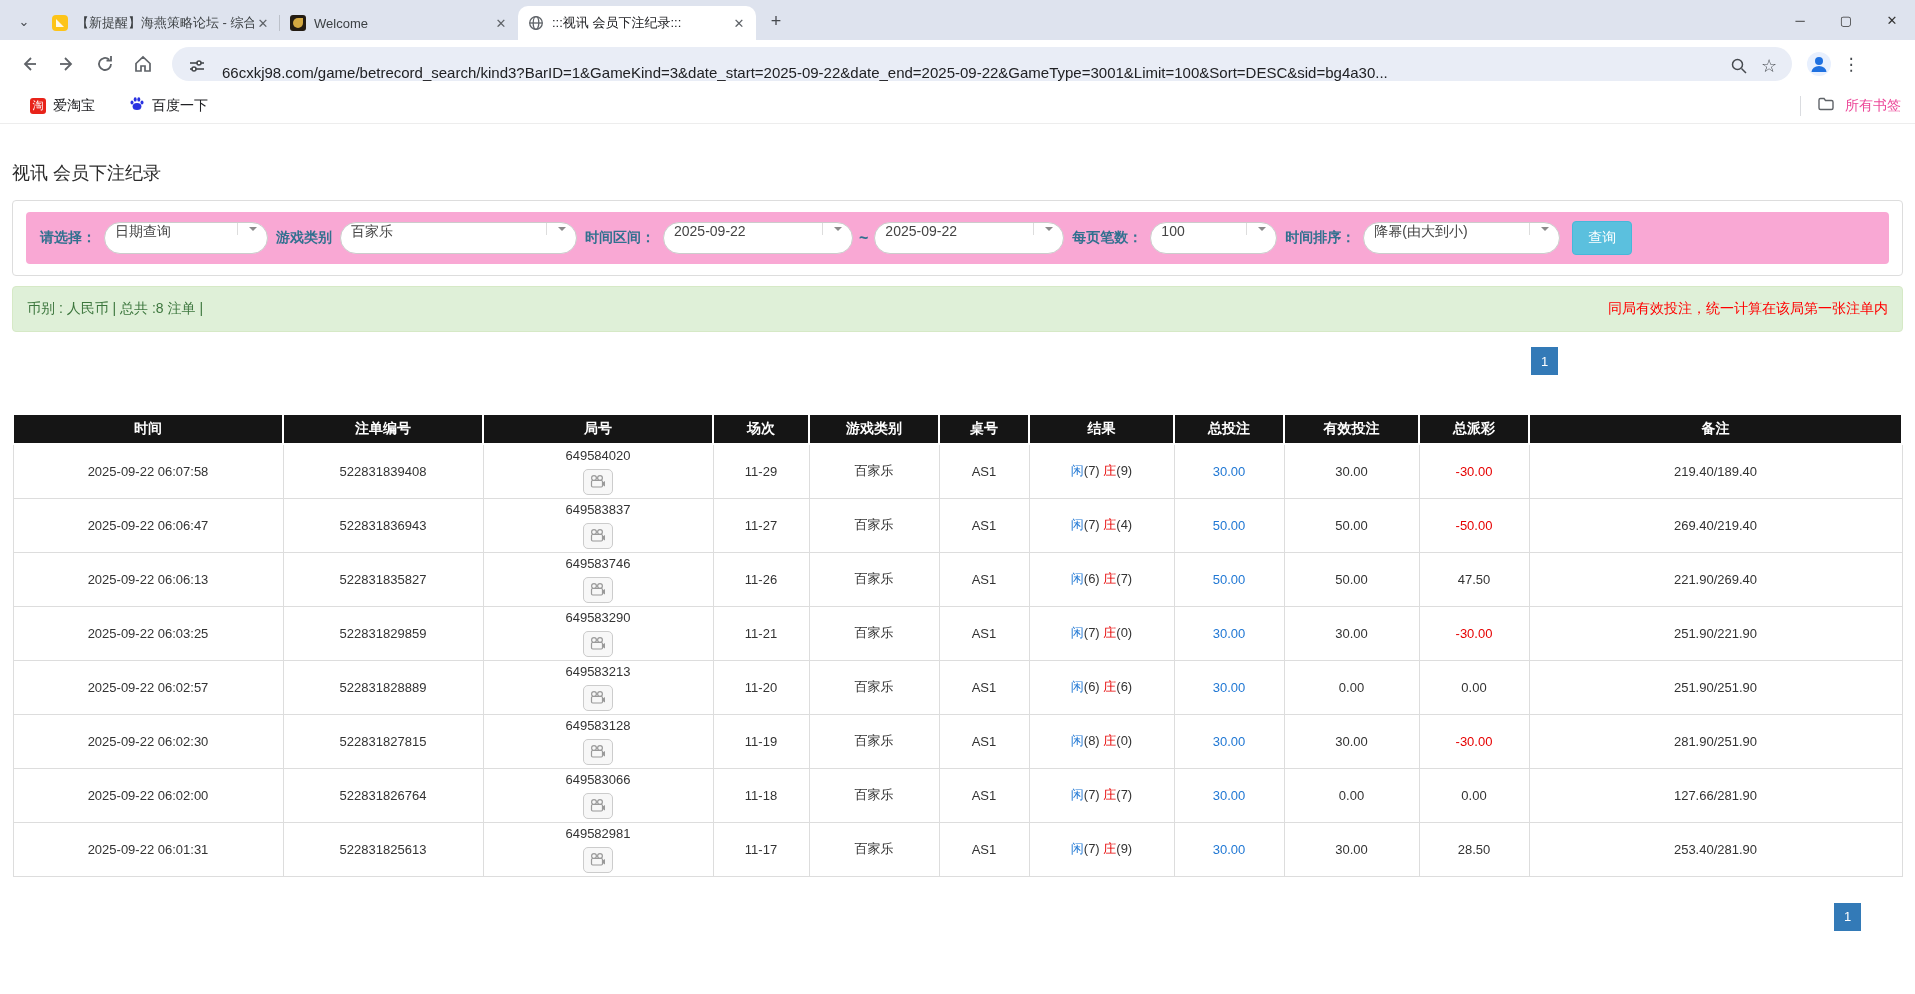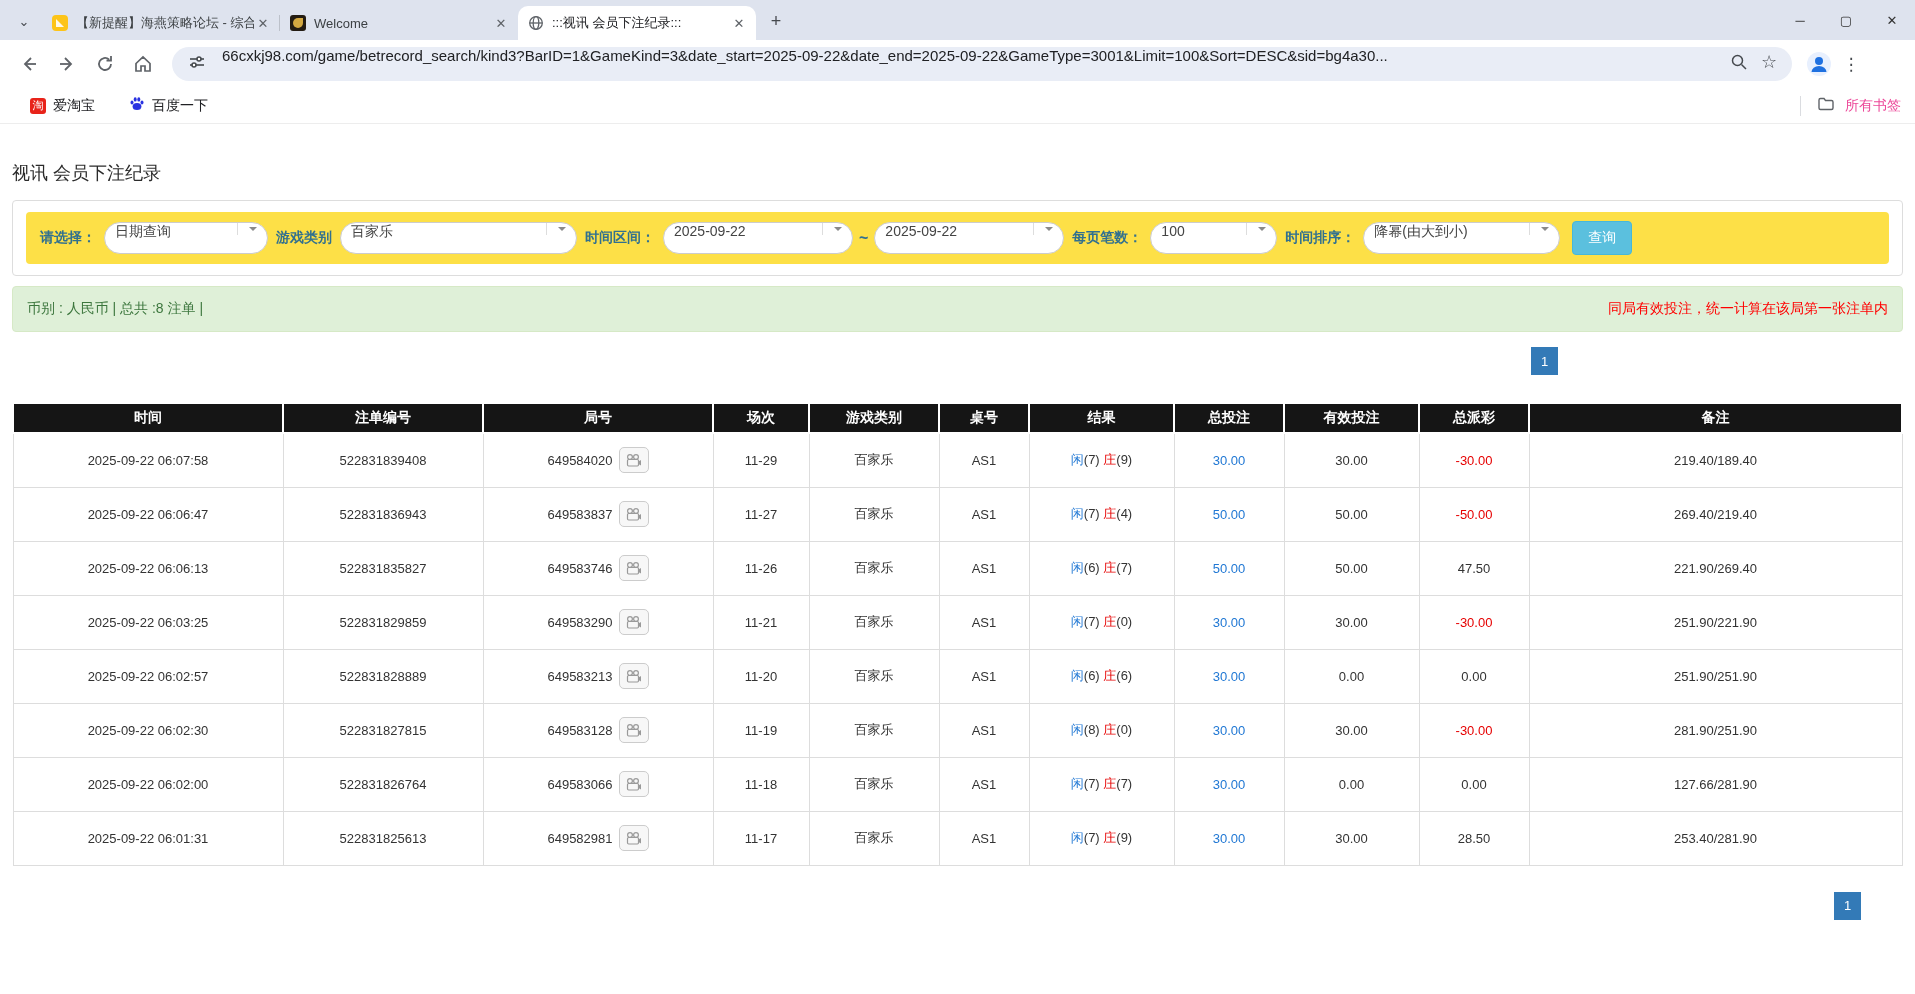--- a/index.html
+++ b/index.html
@@ -28,21 +28,21 @@
                  justify-content:center; color:#45494e; font-size:18px; border-radius:50%; }
   .win-controls { position:absolute; right:0; top:0; height:40px; display:flex; }
   .win-btn { width:46px; height:40px; display:flex; align-items:center; justify-content:center;
              color:#333; font-size:13px; }
 
   .nav-bar { height:48px; background:#fff; display:flex; align-items:center; padding:0 10px; }
   .nav-btn { width:38px; height:38px; border-radius:50%; display:flex; align-items:center;
              justify-content:center; flex:none; }
   .nav-btn svg { stroke:#5f6368; }
   .url-pill { height:34px; background:#e9edf6; border-radius:17px; margin:0 10px; flex:none;
-              width:1620px; display:flex; align-items:flex-start; padding:0 8px 0 10px; }
+              width:1620px; display:flex; align-items:flex-end; padding:0 8px 0 10px; }
   .url-text { color:#202124; font-size:15px; white-space:nowrap; overflow:hidden; flex:1; margin-left:10px; }
   .pill-icon { width:30px; height:30px; display:flex; align-items:center; justify-content:center; flex:none;
                color:#45494e; }
   .avatar-btn { width:34px; height:34px; border-radius:50%; display:flex; align-items:center;
                 justify-content:center; flex:none; }
   .menu-dots { width:30px; height:34px; display:flex; align-items:center; justify-content:center;
                color:#45494e; font-size:17px; flex:none; }
 
   .bookmarks-bar { height:36px; background:#fff; display:flex; align-items:center; padding:0 14px 0 30px;
                    border-bottom:1px solid #ededed; }
@@ -50,51 +50,51 @@
   .bm-fav-tao { width:16px; height:16px; background:#e8231a; border-radius:3px; color:#fff; font-size:11px;
                 display:flex; align-items:center; justify-content:center; }
   .bm-right { margin-left:auto; display:flex; align-items:center; gap:10px; font-size:14px; color:#ec4899; }
   .bm-divider { width:1px; height:20px; background:#dadce0; margin-right:6px; }
 
   
   .page { padding:0 12px; position:relative; }
   .page-title { margin-top:37px; font-size:18px; font-weight:400; color:#2b2b2b; }
 
   .filter-panel { margin-top:15px; border:1px solid #ddd; border-radius:4px; padding:11px 13px; background:#fff; }
-  .filter-bar { background:#fde047; border-radius:4px; padding:9px 12px; display:flex; align-items:center; }
+  .filter-bar { background:#f9a8d4; border-radius:4px; padding:9px 12px; display:flex; align-items:center; }
   .f-label { font-size:14px; font-weight:700; color:#31708f; margin:0 8px; white-space:nowrap; }
   .sel { display:inline-flex; align-items:flex-start; background:#fff; border:1px solid #ccc;
          border-radius:16px; height:32px; overflow:hidden; flex:none; }
   .sel .val { display:flex; align-items:center; padding:0 10px; font-size:14px; color:#444; }
   .sel .caret { width:30px; border-left:1px solid #ddd; display:flex; align-items:center; justify-content:center; }
   .sel .caret::after { content:''; border:4px solid transparent; border-top-color:#8a8a8a; margin-top:4px; }
   .tilde { color:#31708f; margin:0 6px; font-weight:700; }
   .btn-query { margin-left:12px; background:#5bc0de; border:1px solid #46b8da; color:#fff; border-radius:4px;
                height:34px; padding:0 15px; font-size:14px; cursor:pointer; }
 
   .info-bar { margin-top:10px; background:#dff0d8; border:1px solid #d6e9c6; border-radius:4px;
               padding:13px 14px; display:flex; justify-content:space-between; align-items:center; font-size:14px; }
   .info-left { color:#3c763d; }
   .info-right { color:#f00; }
 
   .pagination-top { display:flex; justify-content:flex-end; margin:15px 345px 0 0; }
   .pagination-bottom { display:flex; justify-content:flex-end; margin:26px 42px 0 0; }
   .page-btn { min-width:27px; height:28px; background:#337ab7; border:1px solid #337ab7; color:#fff;
               font-size:13px; display:flex; align-items:center; justify-content:center; cursor:pointer; }
 
-  table.records { width:100%; border-collapse:collapse; margin-top:27px; table-layout:fixed; }
+  table.records { width:100%; border-collapse:collapse; margin-top:38px; table-layout:fixed; }
   .records th { background:#151515; color:#fff; font-size:14px; font-weight:700; height:30px;
                 border:2px solid #fff; }
   .records td { border:1px solid #ddd; height:54px; text-align:center; font-size:13px; color:#333;
                 background:#fff; }
   .records tr.sum-row td { background:#a8a8a8; color:#fff; border:2px solid #fff; height:36px; font-size:13px; }
   td.blue, span.blue { color:#2178d4; }
   td.neg, span.neg { color:#e60000; }
   tr.sum-row td.neg { color:#ff1a1a; }
-  .round-cell { display:inline-flex; align-items:center; gap:6px; justify-content:space-between; }
+  .round-cell { display:inline-flex; align-items:center; gap:6px; justify-content:space-between;flex-direction:column; }
   .film-btn { width:30px; height:26px; border:1px solid #ccc; border-radius:5px; background:#f7f7f7;
               display:inline-flex; align-items:center; justify-content:center; cursor:pointer; }
 </style>
 </head>
 <body>
 
 <div class="tab-bar">
   <div class="tab-search">⌄</div>
 
   <div class="tab">

